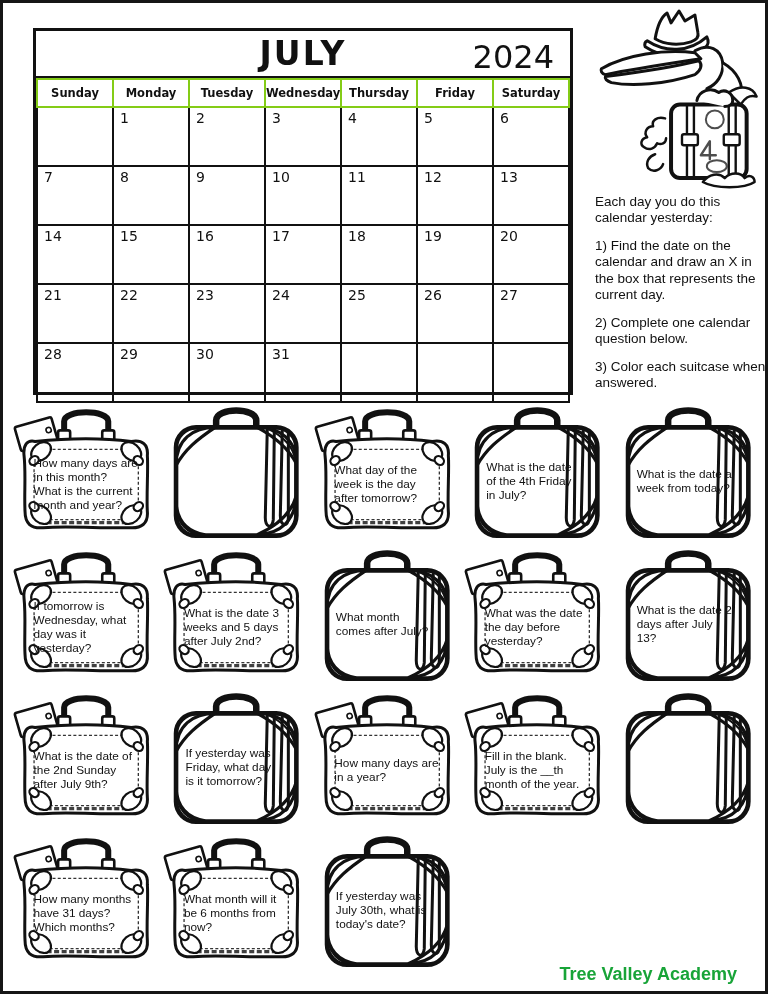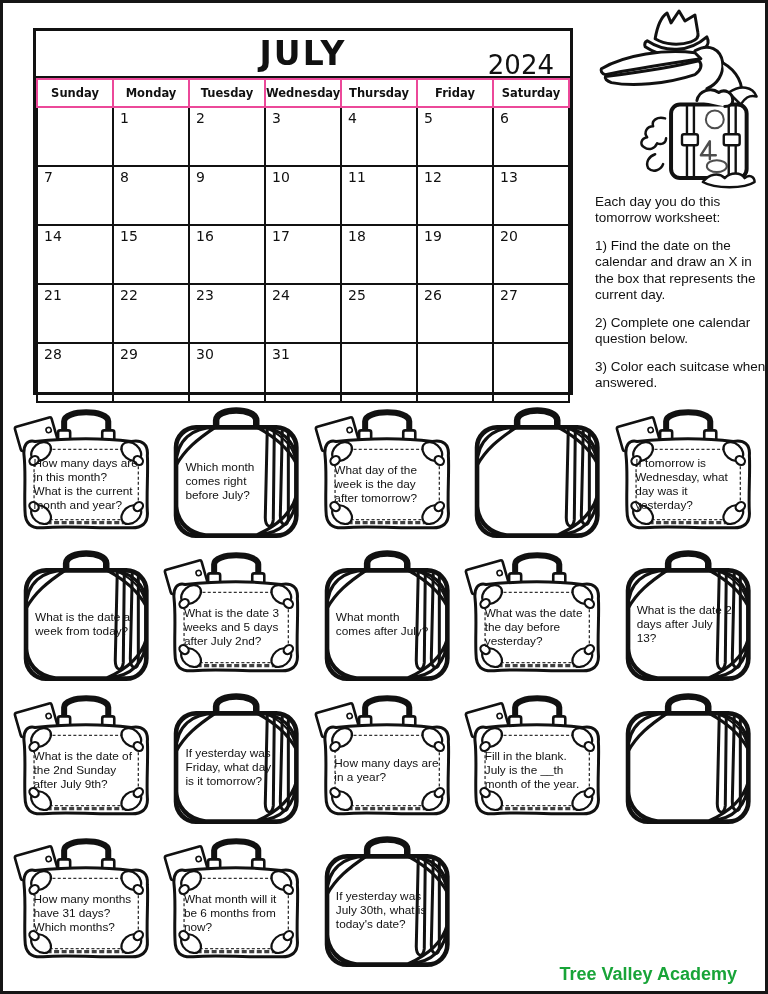--- a/index.html
+++ b/index.html
@@ -8,25 +8,25 @@
     border:3px solid #161616;box-sizing:border-box;overflow:hidden;
     font-family:"Liberation Sans",sans-serif;color:#111;
   }
   
   .cal{position:absolute;left:30px;top:25px;width:540px;height:367px;
        border:3px solid #111;box-sizing:border-box;background:#fff;}
   .cal-title{height:45px;border-bottom:2.5px solid #111;position:relative;
        display:flex;align-items:center;justify-content:center;}
   .cal-month{font-family:"DejaVu Sans",sans-serif;font-weight:bold;
        font-size:33px;letter-spacing:2px;}
-  .cal-year{position:absolute;right:16px;top:19px;
-       font-family:"DejaVu Sans",sans-serif;font-size:26px;}
+  .cal-year{position:absolute;right:16px;top:7px;
+       font-family:"DejaVu Sans",sans-serif;font-size:32px;}
   table.cal-grid{border-collapse:collapse;width:100%;table-layout:fixed;
        height:314px;}
-  .cal-grid th{border:2px solid #ec4899;font-family:"DejaVu Sans",sans-serif;
+  .cal-grid th{border:2px solid #84cc16;font-family:"DejaVu Sans",sans-serif;
        font-size:11.5px;font-weight:bold;height:26px;padding:0;}
   .cal-grid td{border:2px solid #111;vertical-align:top;text-align:left;
        padding:2px 0 0 6px;font-family:"DejaVu Sans",sans-serif;
        font-size:14px;height:55px;}
   
   .pelican{position:absolute;left:590px;top:4px;width:174px;height:184px;}
   .instr{position:absolute;left:592px;top:191px;width:172px;
        font-size:13.5px;line-height:1.22;}
   .instr p{margin:0 0 11px 0;}
   
@@ -166,64 +166,64 @@
   <rect x="87" y="128" width="16" height="11" rx="2" fill="#fff" stroke-width="2.4"></rect>
   <rect x="129" y="128" width="16" height="11" rx="2" fill="#fff" stroke-width="2.4"></rect>
   <circle cx="120" cy="113" r="9" stroke-width="2" opacity="0.75"></circle>
   <path d="M106,149 L115,135 L115,153 M106,149 L121,149" stroke-width="2.4" opacity="0.75"></path>
   <ellipse cx="122" cy="160" rx="10" ry="6" stroke-width="2" opacity="0.75"></ellipse>
   <path d="M102,94 C104,84 116,80 124,86 C130,82 138,86 138,94 C138,98 134,100 130,100" fill="#fff"></path>
   <path d="M108,176 C114,168 124,166 130,172 C136,166 146,166 150,172 C154,168 160,170 160,176 C150,183 120,183 108,176 Z" fill="#fff" stroke-width="2.5"></path>
 </svg>
 
 <div class="instr">
-  <p>Each day you do this tomorrow worksheet:</p>
+  <p>Each day you do this calendar yesterday:</p>
   <p>1) Find the date on the calendar and draw an X in the box that represents the current day.</p>
   <p>2) Complete one calendar question below.</p>
   <p>3) Color each suitcase when answered.</p>
 </div>
 
 <div class="grid">
   <div class="sc sa">
     <svg class="sc-svg" viewBox="0 0 150 140">
         <use href="#suitcase-a"></use>
       </svg>
     <div class="q">How many days are in this month?
 What is the current month and year?</div>
   </div>
   <div class="sc sb">
     <svg class="sc-svg" viewBox="0 0 150 140">
         <use href="#suitcase-b"></use>
       </svg>
-    <div class="q">Which month comes right before July?</div>
   </div>
   <div class="sc sa">
     <svg class="sc-svg" viewBox="0 0 150 140">
         <use href="#suitcase-a"></use>
       </svg>
     <div class="q">What day of the week is the day after tomorrow?</div>
   </div>
   <div class="sc sb">
     <svg class="sc-svg" viewBox="0 0 150 140">
         <use href="#suitcase-b"></use>
       </svg>
-  </div>
+    <div class="q">What is the date of the 4th Friday in July?</div>
+  </div>
+  <div class="sc sb">
+    <svg class="sc-svg" viewBox="0 0 150 140">
+        <use href="#suitcase-b"></use>
+      </svg>
+    <div class="q">What is the date a week from today?</div>
+  </div>
+
   <div class="sc sa">
     <svg class="sc-svg" viewBox="0 0 150 140">
         <use href="#suitcase-a"></use>
       </svg>
     <div class="q">If tomorrow is Wednesday, what day was it yesterday?</div>
   </div>
-
-  <div class="sc sb">
-    <svg class="sc-svg" viewBox="0 0 150 140">
-        <use href="#suitcase-b"></use>
-      </svg>
-    <div class="q">What is the date a week from today?</div>
-  </div>
   <div class="sc sa">
     <svg class="sc-svg" viewBox="0 0 150 140">
         <use href="#suitcase-a"></use>
       </svg>
     <div class="q">What is the date 3 weeks and 5 days after July 2nd?</div>
   </div>
   <div class="sc sb">
     <svg class="sc-svg" viewBox="0 0 150 140">
         <use href="#suitcase-b"></use>
       </svg>

